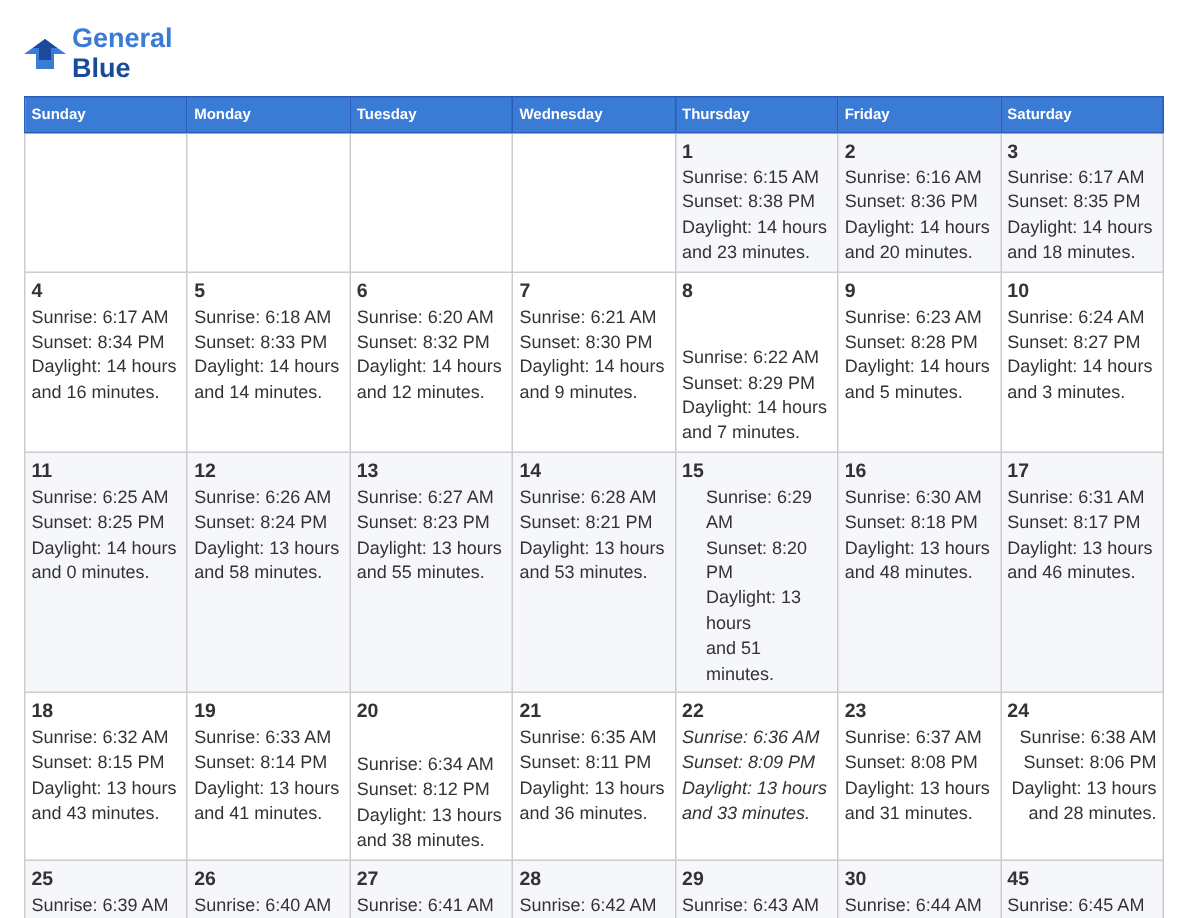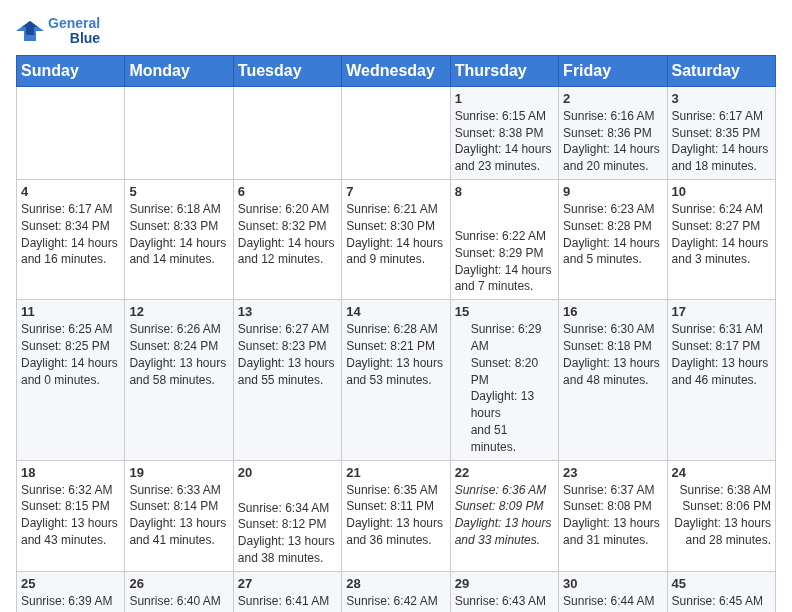--- a/index.html
+++ b/index.html
@@ -15,25 +15,24 @@
       justify-content: space-between;
       align-items: flex-start;
       margin-bottom: 8px;
     }
     .logo {
       display: flex;
       align-items: center;
       gap: 4px;
     }
     .logo-text {
-      font-size: 14px;
+      font-size: 18px;
       font-weight: bold;
       color: #333;
       line-height: 1.1;
-      text-align: right;
     }
     .logo-text span { color: #3a7bd5; }
     .logo-bird {
       width: 28px;
       height: 28px;
     }
     .title-block {
       text-align: right;
     }
     .month-title {
@@ -48,21 +47,21 @@
     .calendar {
       width: 100%;
       border-collapse: collapse;
       font-size: 11px;
     }
     .calendar th {
       background: #3a7bd5;
       color: #fff;
       padding: 6px 4px;
       text-align: left;
-      font-size: 16px;
+      font-size: 10px;
       font-weight: bold;
       border: 1px solid #2a5cb8;
     }
     .calendar td {
       border: 1px solid #ccc;
       vertical-align: top;
       padding: 4px;
       width: 108px;
       min-height: 80px;
       background: #fff;

